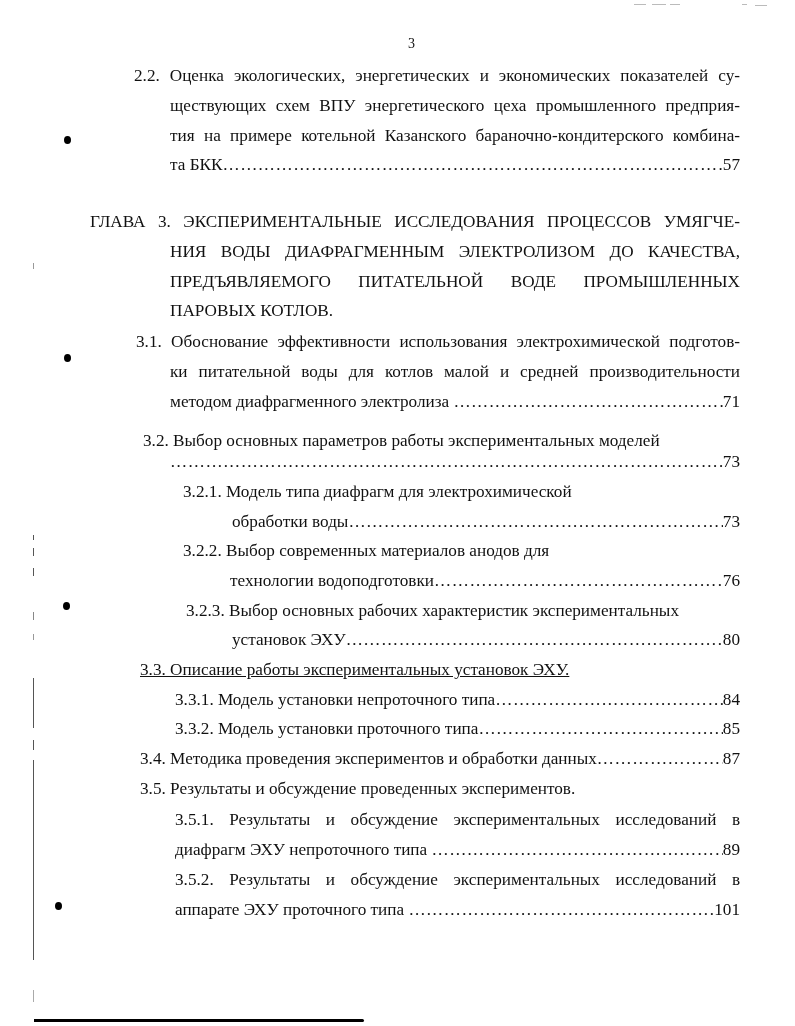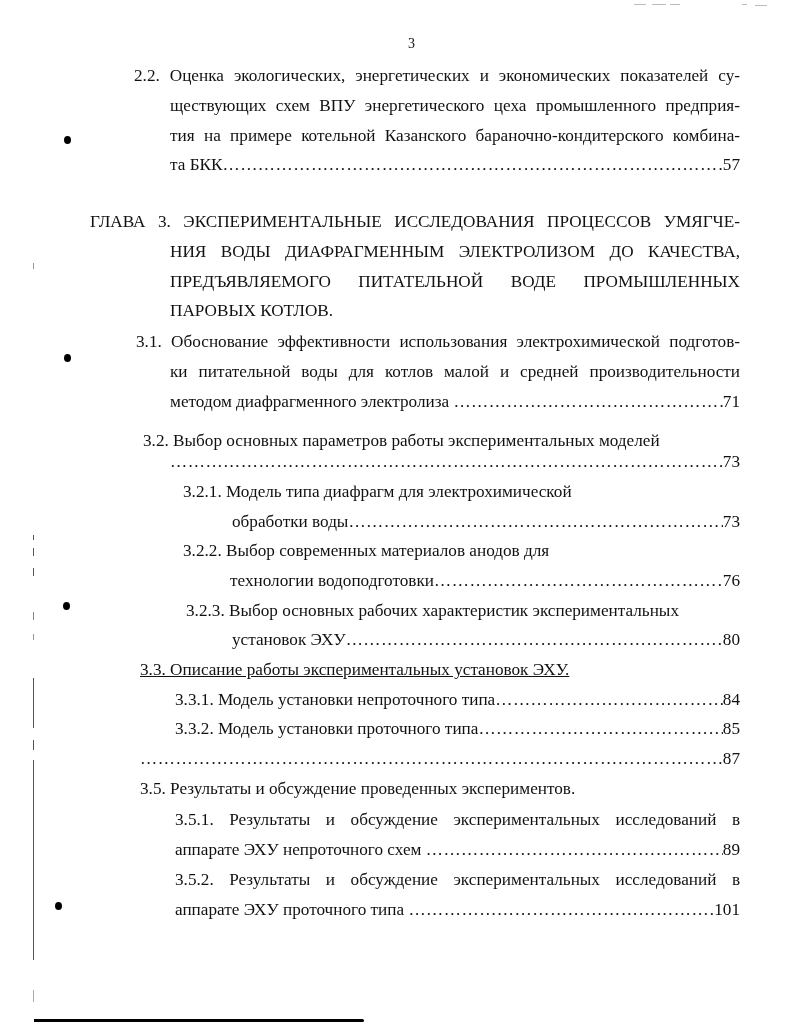--- a/index.html
+++ b/index.html
@@ -107,29 +107,30 @@
   <span class="dots">…………………………………………………………………………………………………………………………………………</span>
   <span class="pg">84</span>
 </div>
 <div class="line lead" style="left:175px;top:719px;width:565px;">
   <span class="txt">3.3.2. Модель установки проточного типа</span>
   <span class="dots">…………………………………………………………………………………………………………………………………………</span>
   <span class="pg">85</span>
 </div>
 
 <div class="line lead" style="left:140px;top:749px;width:600px;">
+  <span class="txt">3.4. Методика проведения экспериментов и обработки данных</span>
   <span class="dots">…………………………………………………………………………………………………………………………………………</span>
   <span class="pg">87</span>
 </div>
 
 <div class="line" style="left:140px;top:779px;">3.5. Результаты и обсуждение проведенных экспериментов.</div>
 
 <div class="line just" style="left:175px;top:810px;width:565px;">3.5.1. Результаты и обсуждение экспериментальных исследований в</div>
 <div class="line lead" style="left:175px;top:840px;width:565px;">
-  <span class="txt" style="white-space:pre;">аппарате ЭХУ непроточного схем </span>
+  <span class="txt" style="white-space:pre;">диафрагм ЭХУ непроточного типа </span>
   <span class="dots">…………………………………………………………………………………………………………………………………………</span>
   <span class="pg">89</span>
 </div>
 
 <div class="line just" style="left:175px;top:870px;width:565px;">3.5.2. Результаты и обсуждение экспериментальных исследований в</div>
 <div class="line lead" style="left:175px;top:900px;width:565px;font-family:Liberation Serif, serif;">
   <span class="txt" style="white-space:pre;">аппарате ЭХУ проточного типа </span>
   <span class="dots">…………………………………………………………………………………………………………………………………………</span>
   <span class="pg">101</span>
 </div>

